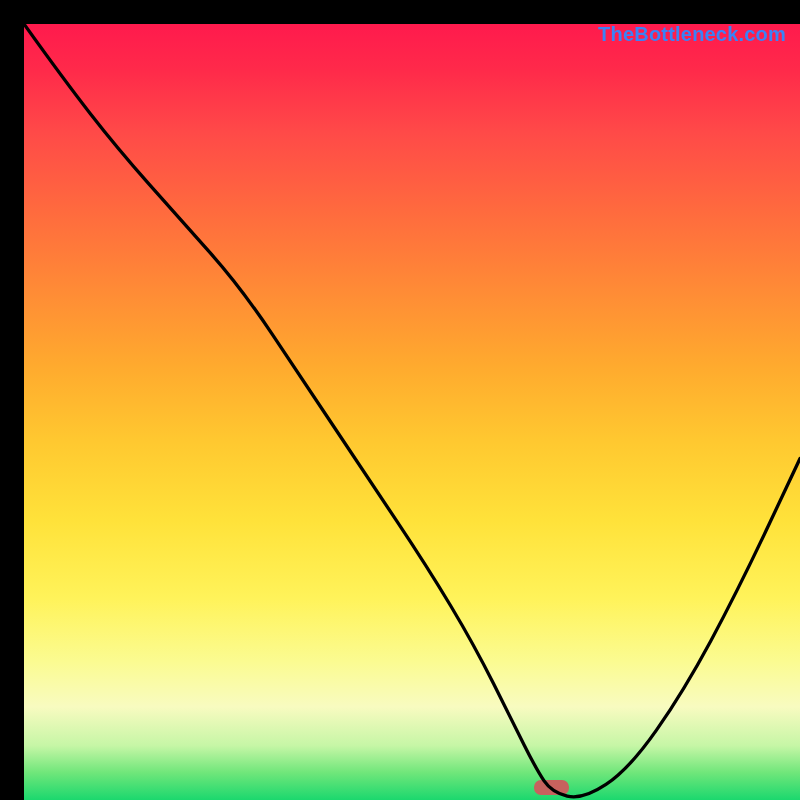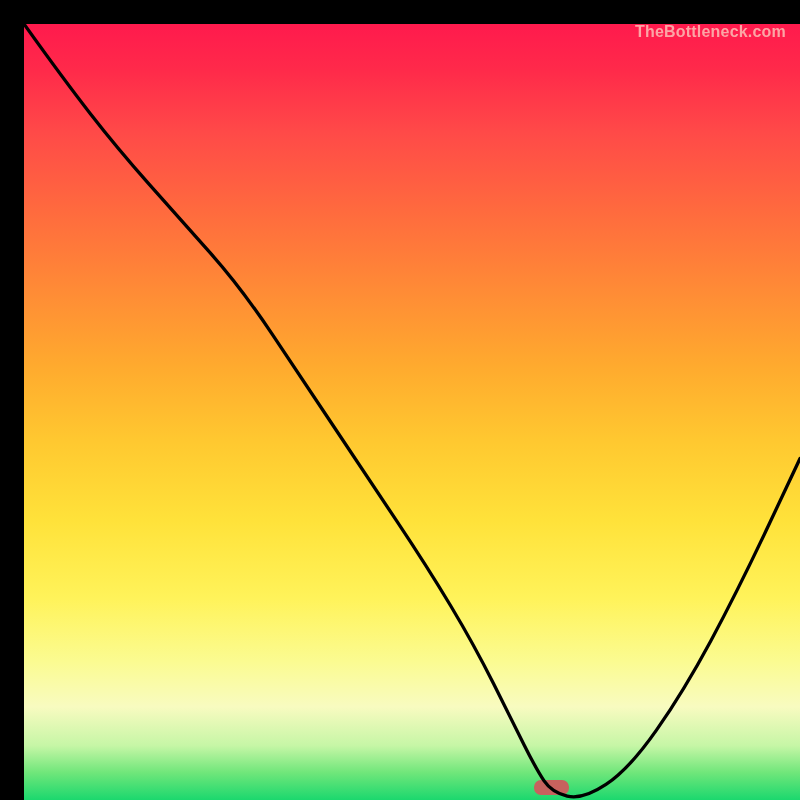--- a/index.html
+++ b/index.html
@@ -55,23 +55,23 @@
     position: absolute;
     height: 15px;
     border-radius: 7px;
     background: #c7625e;
   }
   .watermark {
     position: absolute;
     top: -1px;
     right: 14px;
     font-family: Arial, Helvetica, sans-serif;
-    font-size: 16px;
+    font-size: 20px;
     font-weight: 600;
-    color: #fca5a5;
+    color: #3b82f6;
     letter-spacing: 0.2px;
   }
   svg.curve {
     position: absolute;
     top: 0;
     left: 0;
     width: 776px;
     height: 776px;
   }
 </style>

